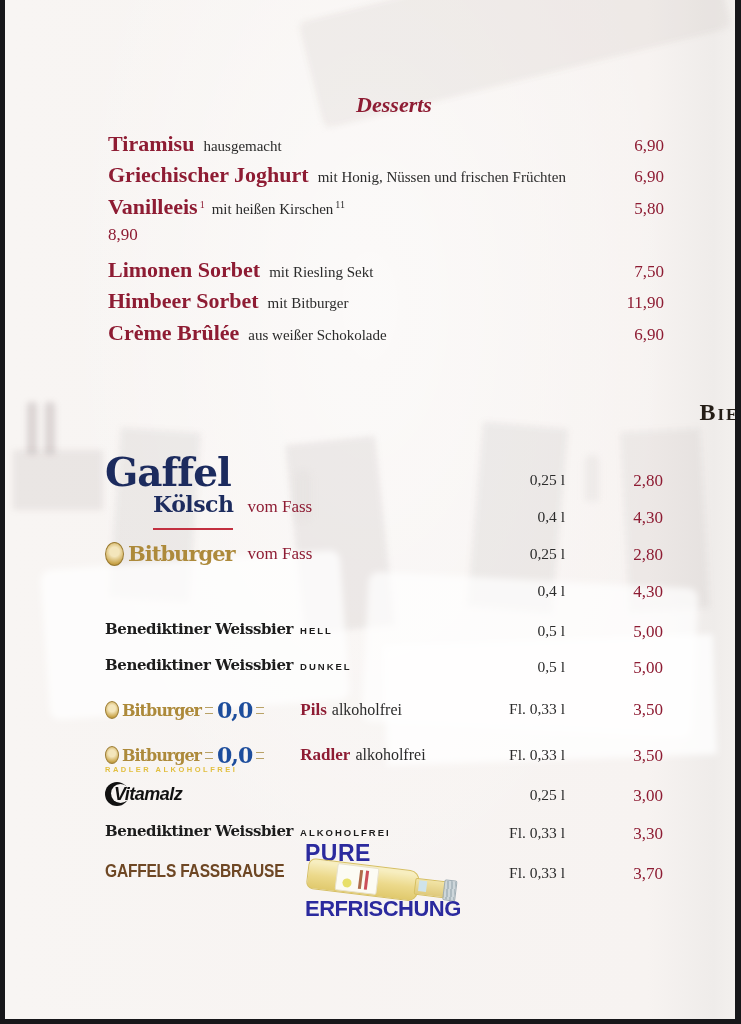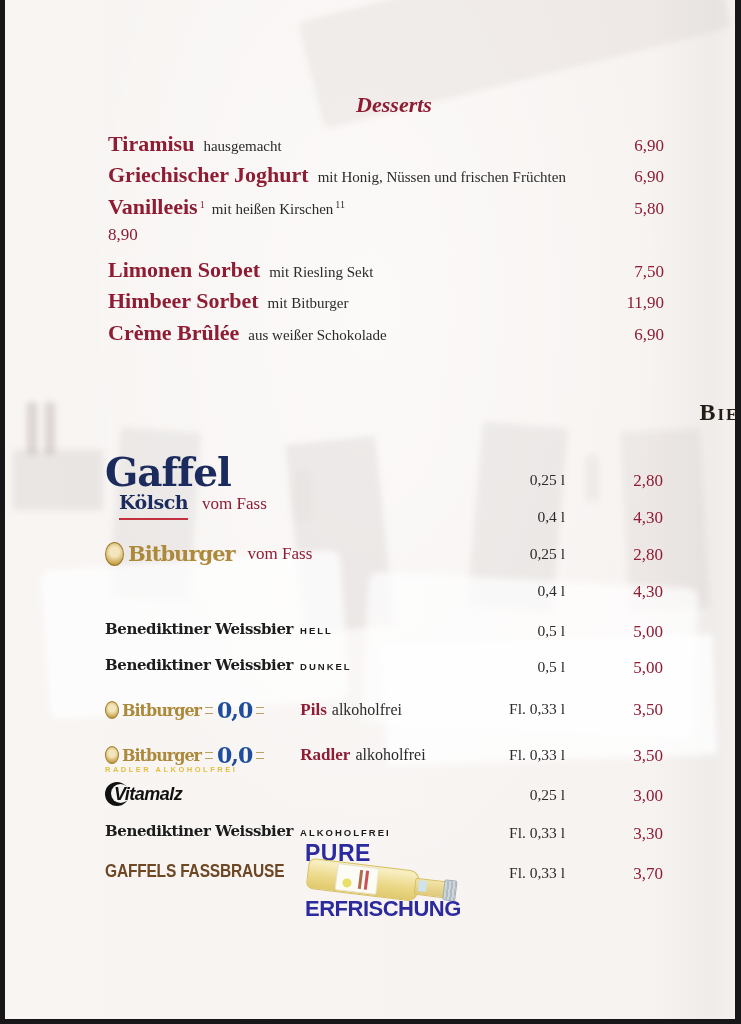--- a/index.html
+++ b/index.html
@@ -55,22 +55,22 @@
   
   .beer-line{position:absolute;left:0;right:0;height:20px;}
   .bsize{position:absolute;right:170px;font-size:15.5px;color:var(--text-dark,#2b2b2b);white-space:nowrap;}
   .bprice{position:absolute;right:72px;font-size:17px;color:var(--accent-red,#8e1c33);white-space:nowrap;}
 
   
   .gaffel{position:absolute;left:100px;top:454px;}
   .gaffel-word{font-family:"DejaVu Serif",serif;font-size:39px;font-weight:bold;line-height:.95;
     letter-spacing:-1px;color:var(--gaffel-navy,#1c2b5e);}
   .gaffel-subrow{display:flex;align-items:baseline;}
-  .gaffel-sub{margin-left:14px;font-family:"DejaVu Serif",serif;font-size:19px;font-weight:bold;
-    color:var(--gaffel-navy,#1c2b5e);border-bottom:2.5px solid #c23040;padding-bottom:5px;letter-spacing:-.5px;}
+  .gaffel-sub{margin-left:48px;font-family:"DejaVu Serif",serif;font-size:22px;font-weight:bold;
+    color:var(--gaffel-navy,#1c2b5e);border-bottom:2.5px solid #c23040;padding-bottom:11px;letter-spacing:-.5px;}
   .vomfass{margin-left:14px;font-size:17px;color:var(--accent-red,#8e1c33);}
 
   
   .bit-row{position:absolute;left:100px;top:541px;display:flex;align-items:center;}
   .bit-emblem{display:inline-block;width:17px;height:22px;border-radius:50%;
     background:radial-gradient(circle at 50% 40%,#f4e6bc 30%,#c9a44a 75%,#9a7a30 100%);
     border:1px solid #9a7a30;margin-right:4px;}
   .bit-word{font-family:"DejaVu Serif",serif;font-size:21px;font-weight:bold;letter-spacing:-1px;
     color:var(--bitburger-gold,#ad8a3b);position:relative;}
   .vomfass2{margin-left:13px;font-size:17px;color:var(--accent-red,#8e1c33);}

